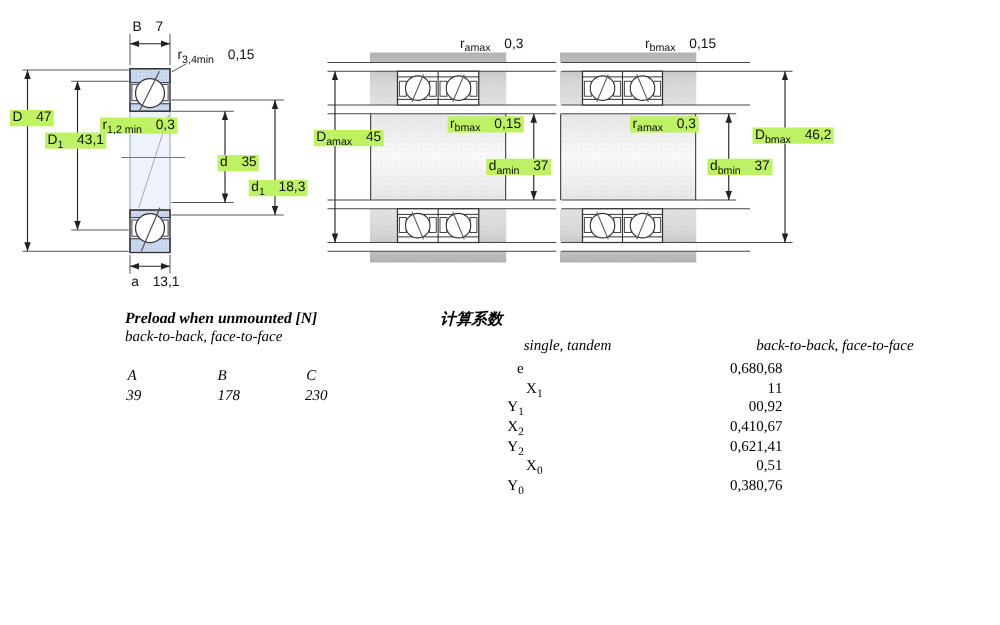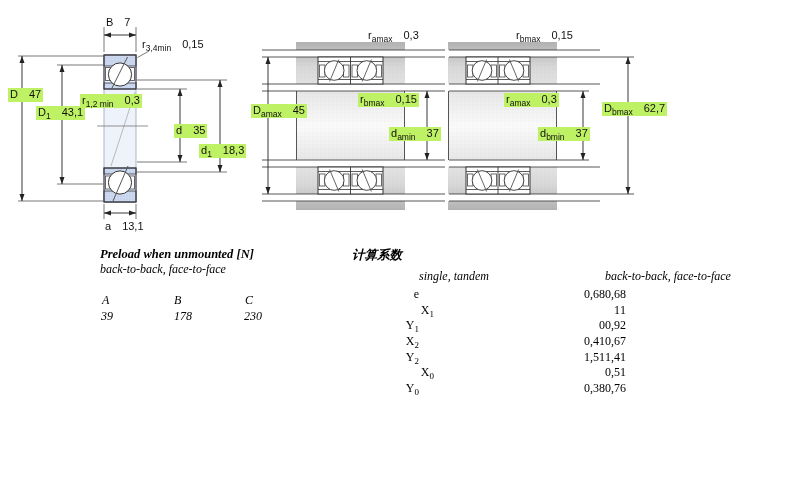--- a/index.html
+++ b/index.html
@@ -237,23 +237,23 @@
     <span>d</span><sub>amin</sub><span class="val">37</span>
   </div>
 
   <div class="dlab" style="left:516px;top:29px">
     <span>r</span><sub>bmax</sub><span class="val">0,15</span>
   </div>
   <div class="dlab wbg" style="left:504px;top:93px">
     <span>r</span><sub>amax</sub><span class="val">0,3</span>
   </div>
   <div class="dlab wbg" style="left:602px;top:102px">
-    <span>D</span><sub>bmax</sub><span class="val">62,7</span>
-  </div>
-  <div class="dlab wbg" style="left:538px;top:127px">
+    <span>D</span><sub>bmax</sub><span class="val">46,2</span>
+  </div>
+  <div class="dlab wbg" style="left:566px;top:127px">
     <span>d</span><sub>bmin</sub><span class="val">37</span>
   </div>
 
   <div class="abs serif ptitle" style="left:100px;top:247px">Preload when unmounted [N]</div>
   <div class="abs serif ptxt" style="left:100px;top:262px">back-to-back, face-to-face</div>
   <div class="abs serif ptxt" style="left:102px;top:293px">A</div>
   <div class="abs serif ptxt" style="left:174px;top:293px">B</div>
   <div class="abs serif ptxt" style="left:245px;top:293px">C</div>
   <div class="abs serif ptxt" style="left:101px;top:309px">39</div>
   <div class="abs serif ptxt" style="left:174px;top:309px">178</div>
@@ -270,21 +270,21 @@
     <div class="frow">
       <span class="sym"><span>X</span><sub>1</sub></span><span class="v1">1</span><span class="v2">1</span>
     </div>
     <div class="frow">
       <span class="sym"><span>Y</span><sub>1</sub></span><span class="v1">0</span><span class="v2">0,92</span>
     </div>
     <div class="frow">
       <span class="sym"><span>X</span><sub>2</sub></span><span class="v1">0,41</span><span class="v2">0,67</span>
     </div>
     <div class="frow">
-      <span class="sym"><span>Y</span><sub>2</sub></span><span class="v1">1,51</span><span class="v2">1,41</span>
+      <span class="sym"><span>Y</span><sub>2</sub></span><span class="v1">0,62</span><span class="v2">1,41</span>
     </div>
     <div class="frow">
       <span class="sym"><span>X</span><sub>0</sub></span><span class="v1">0,5</span><span class="v2">1</span>
     </div>
     <div class="frow">
       <span class="sym"><span>Y</span><sub>0</sub></span><span class="v1">0,38</span><span class="v2">0,76</span>
     </div>
   </div>
 
 </div>

